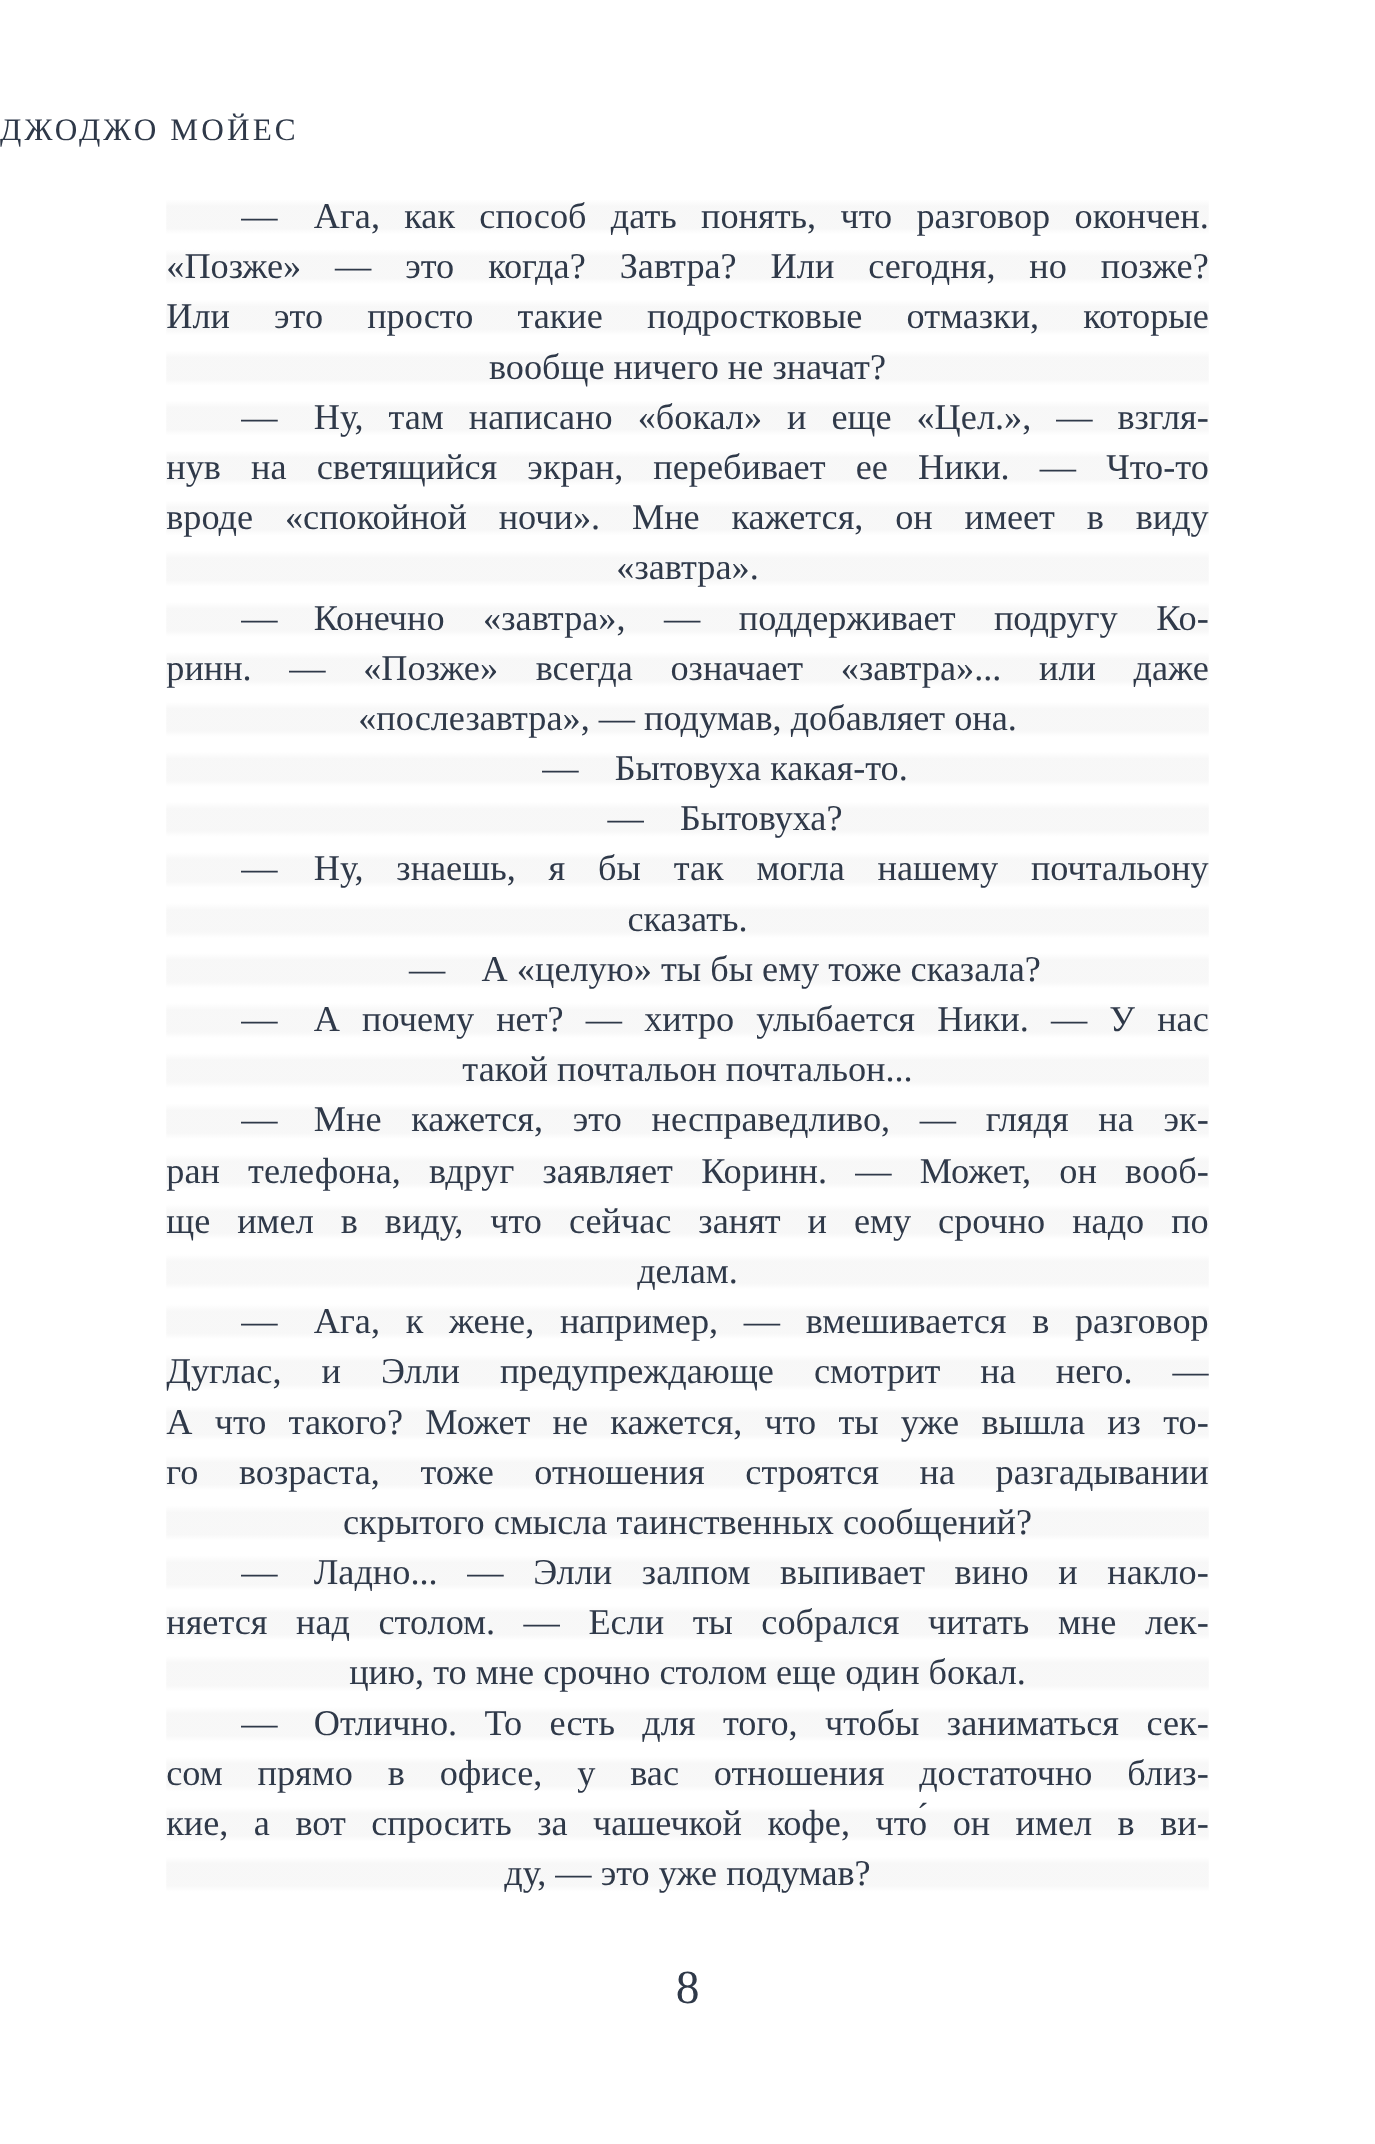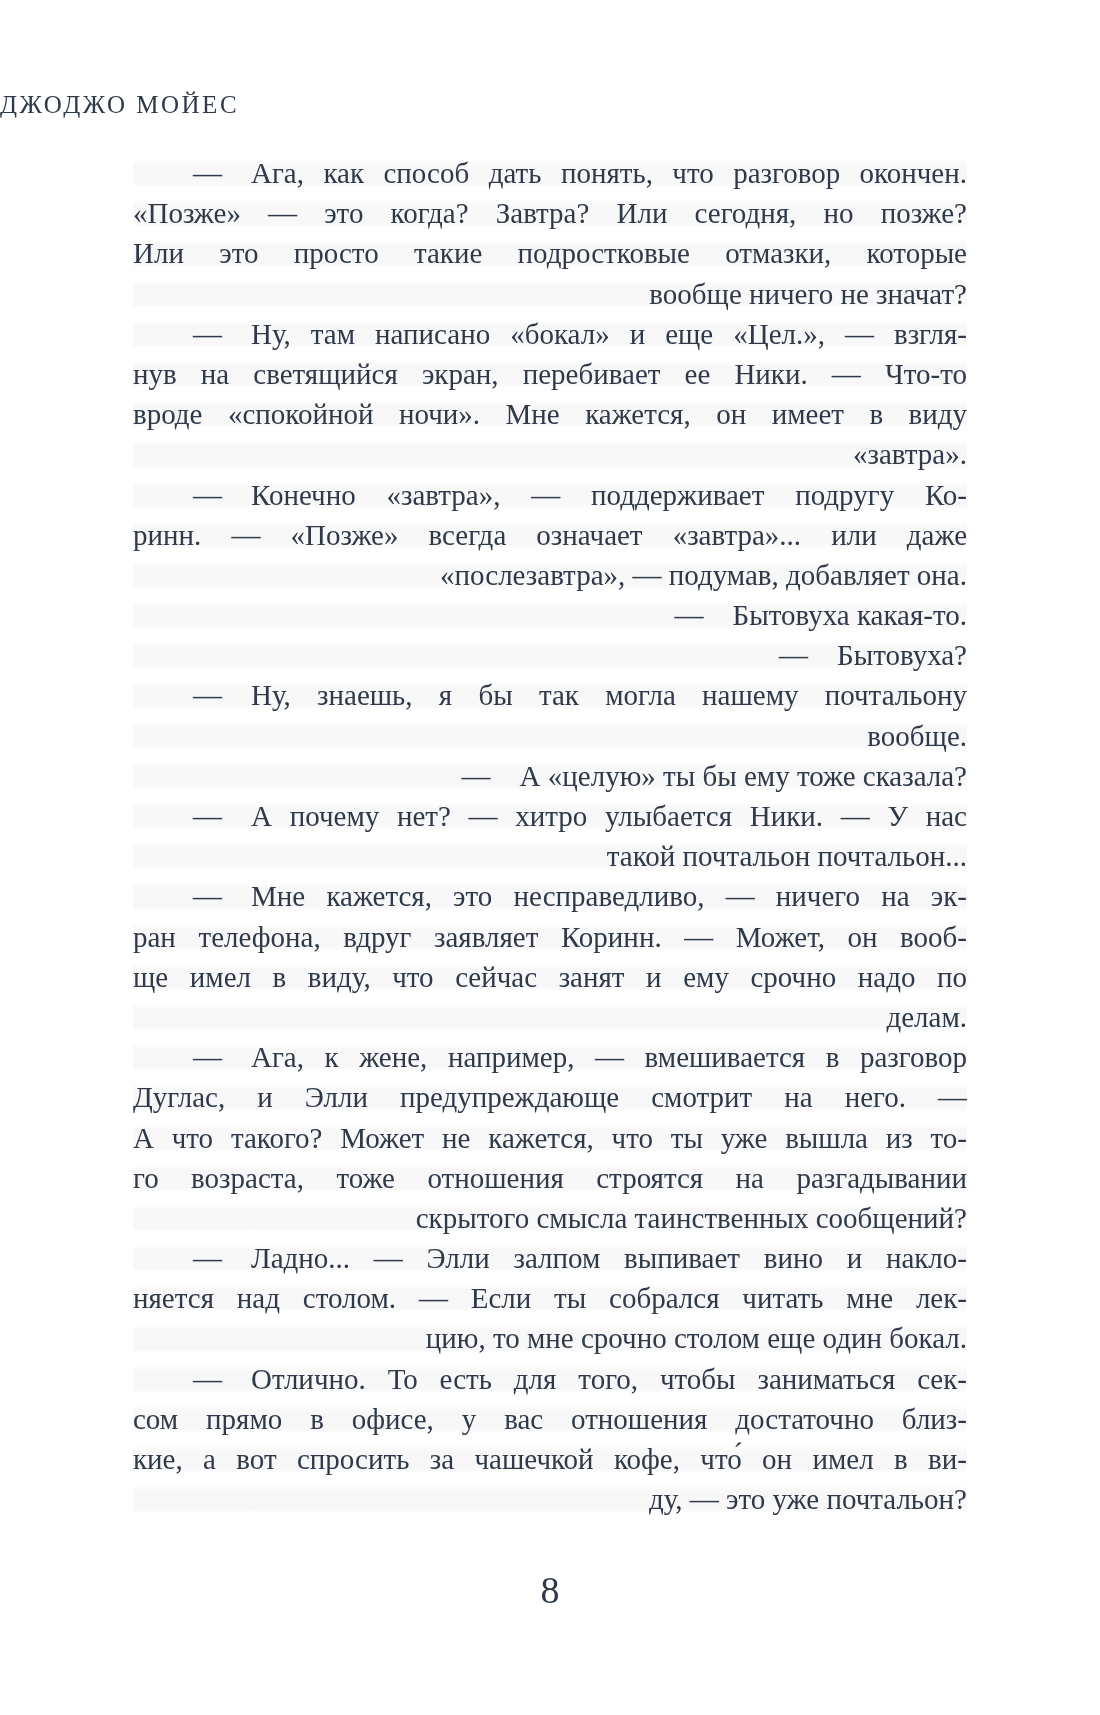--- a/index.html
+++ b/index.html
@@ -48,21 +48,21 @@
       rgba(0,0,0,0) 86%);
   }
   
   .line::after {
     content: "";
     display: inline-block;
     width: 100%;
     height: 0;
   }
   .line.first { text-indent: 60px; }
-  .line.last { text-align: right; }
+  .line.last { text-align: center; }
   .line.last::after { content: none; }
   .page-number {
     position: absolute;
     top: 1568px;
     left: 0;
     width: 100%;
     text-align: center;
     font-size: 38px;
     line-height: 44px;
   }
@@ -92,49 +92,49 @@
         <div class="line last">«послезавтра», — подумав, добавляет она.</div>
       </div>
       <div class="paragraph">
         <div class="line first last">— Бытовуха какая-то.</div>
       </div>
       <div class="paragraph">
         <div class="line first last">— Бытовуха?</div>
       </div>
       <div class="paragraph">
         <div class="line first">— Ну, знаешь, я бы так могла нашему почтальону</div>
-        <div class="line last">вообще.</div>
+        <div class="line last">сказать.</div>
       </div>
       <div class="paragraph">
         <div class="line first last">— А «целую» ты бы ему тоже сказала?</div>
       </div>
       <div class="paragraph">
         <div class="line first">— А почему нет? — хитро улыбается Ники. — У нас</div>
         <div class="line last">такой почтальон почтальон...</div>
       </div>
       <div class="paragraph">
-        <div class="line first">— Мне кажется, это несправедливо, — ничего на эк-</div>
+        <div class="line first">— Мне кажется, это несправедливо, — глядя на эк-</div>
         <div class="line">ран телефона, вдруг заявляет Коринн. — Может, он вооб-</div>
         <div class="line">ще имел в виду, что сейчас занят и ему срочно надо по</div>
         <div class="line last">делам.</div>
       </div>
       <div class="paragraph">
         <div class="line first">— Ага, к жене, например, — вмешивается в разговор</div>
         <div class="line">Дуглас, и Элли предупреждающе смотрит на него. —</div>
         <div class="line">А что такого? Может не кажется, что ты уже вышла из то-</div>
         <div class="line">го возраста, тоже отношения строятся на разгадывании</div>
         <div class="line last">скрытого смысла таинственных сообщений?</div>
       </div>
       <div class="paragraph">
         <div class="line first">— Ладно... — Элли залпом выпивает вино и накло-</div>
         <div class="line">няется над столом. — Если ты собрался читать мне лек-</div>
         <div class="line last">цию, то мне срочно столом еще один бокал.</div>
       </div>
       <div class="paragraph">
         <div class="line first">— Отлично. То есть для того, чтобы заниматься сек-</div>
         <div class="line">сом прямо в офисе, у вас отношения достаточно близ-</div>
         <div class="line">кие, а вот спросить за чашечкой кофе, что́ он имел в ви-</div>
-        <div class="line last">ду, — это уже почтальон?</div>
+        <div class="line last">ду, — это уже подумав?</div>
       </div>
     </div>
 
   <div class="page-number">8</div>
 </div>
 
 </body></html>

